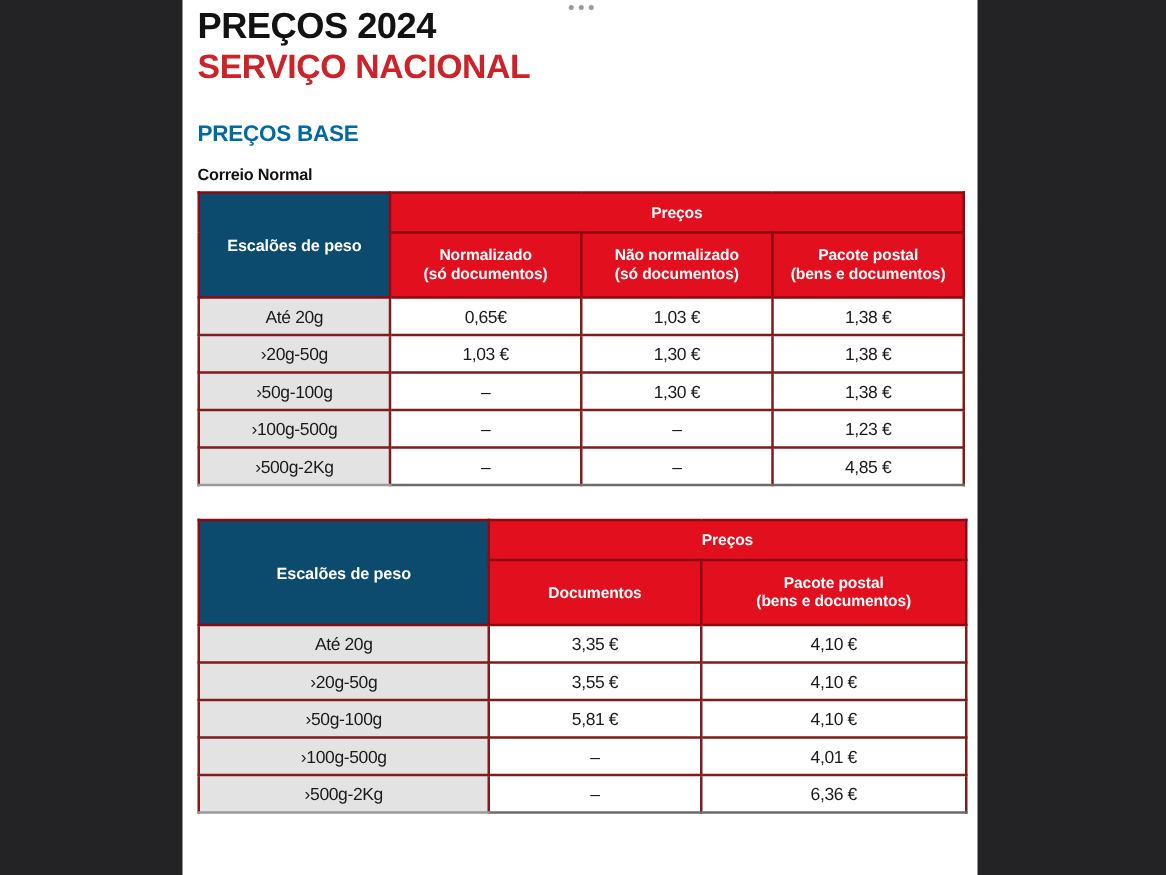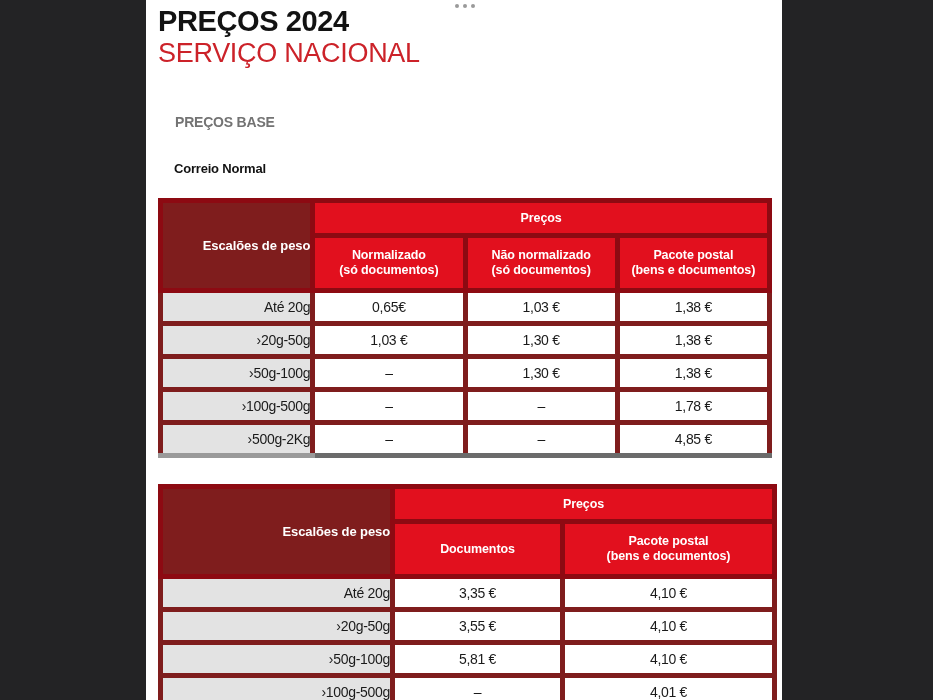--- a/index.html
+++ b/index.html
@@ -56,55 +56,55 @@
     font-size: 29px;
     font-weight: bold;
     letter-spacing: -0.4px;
     color: #121212;
     line-height: 1.08;
   }
   .subtitle {
     margin: 0;
     padding-top: 2px;
     font-size: 27px;
-    font-weight: normal;
+    font-weight: bold;
     letter-spacing: -0.3px;
     color: #CC2229;
     line-height: 1.1;
   }
 
   .section-title {
-    margin: 17px;
+    margin: 0;
     padding-top: 28px;
-    font-size: 14px;
+    font-size: 18px;
     font-weight: bold;
     letter-spacing: -0.2px;
-    color: #737373;
+    color: #0369a1;
   }
 
   .table-label {
-    margin: 16px;
+    margin: 0;
     padding-top: 14px;
     padding-bottom: 6px;
     font-size: 13px;
     font-weight: bold;
     letter-spacing: -0.2px;
     color: #121212;
   }
 
   table.price-table {
     width: 614px;
     border-collapse: collapse;
     table-layout: fixed;
     border: 1px solid #6b6b6b;
   }
 
   table.price-table th,
   table.price-table td {
-    border: 5px solid #7f1d1d;
+    border: 2px solid #7f1d1d;
     padding: 0;
   }
 
   
   .th-red {
     background: #E2101E;
     color: #ffffff;
     font-size: 12.5px;
     font-weight: bold;
     text-align: center;
@@ -115,36 +115,36 @@
   .th-group {
     height: 30px;
     padding: 0 4px;
   }
   .th-sub {
     height: 50px;
     padding: 2px 4px;
     vertical-align: middle;
   }
   .th-stub {
-    background: #7f1d1d;
+    background: #0c4a6e;
     color: #ffffff;
     font-size: 13px;
     font-weight: bold;
-    text-align: right;
+    text-align: center;
     vertical-align: middle;
     letter-spacing: -0.1px;
     border-color: #8d0a12 !important;
   }
 
   
   .cell-stub {
     background: #E3E3E3;
     color: #1a1a1a;
     font-size: 14px;
-    text-align: right;
+    text-align: center;
     padding: 0 0 0 24px;
     height: 28px;
     letter-spacing: -0.3px;
     vertical-align: middle;
     border-left-color: #9a9a9a;
     border-right-color: #6b6b6b;
     border-top-color: #E3E3E3;
     border-bottom-color: #E3E3E3;
   }
   .cell-val {
@@ -224,21 +224,21 @@
         <tr>
           <td class="cell-stub">›50g-100g</td>
           <td class="cell-val">–</td>
           <td class="cell-val">1,30 €</td>
           <td class="cell-val">1,38 €</td>
         </tr>
         <tr>
           <td class="cell-stub">›100g-500g</td>
           <td class="cell-val">–</td>
           <td class="cell-val">–</td>
-          <td class="cell-val">1,78 €</td>
+          <td class="cell-val">1,23 €</td>
         </tr>
         <tr>
           <td class="cell-stub">›500g-2Kg</td>
           <td class="cell-val">–</td>
           <td class="cell-val">–</td>
           <td class="cell-val">4,85 €</td>
         </tr>
       </tbody>
     </table>
 

